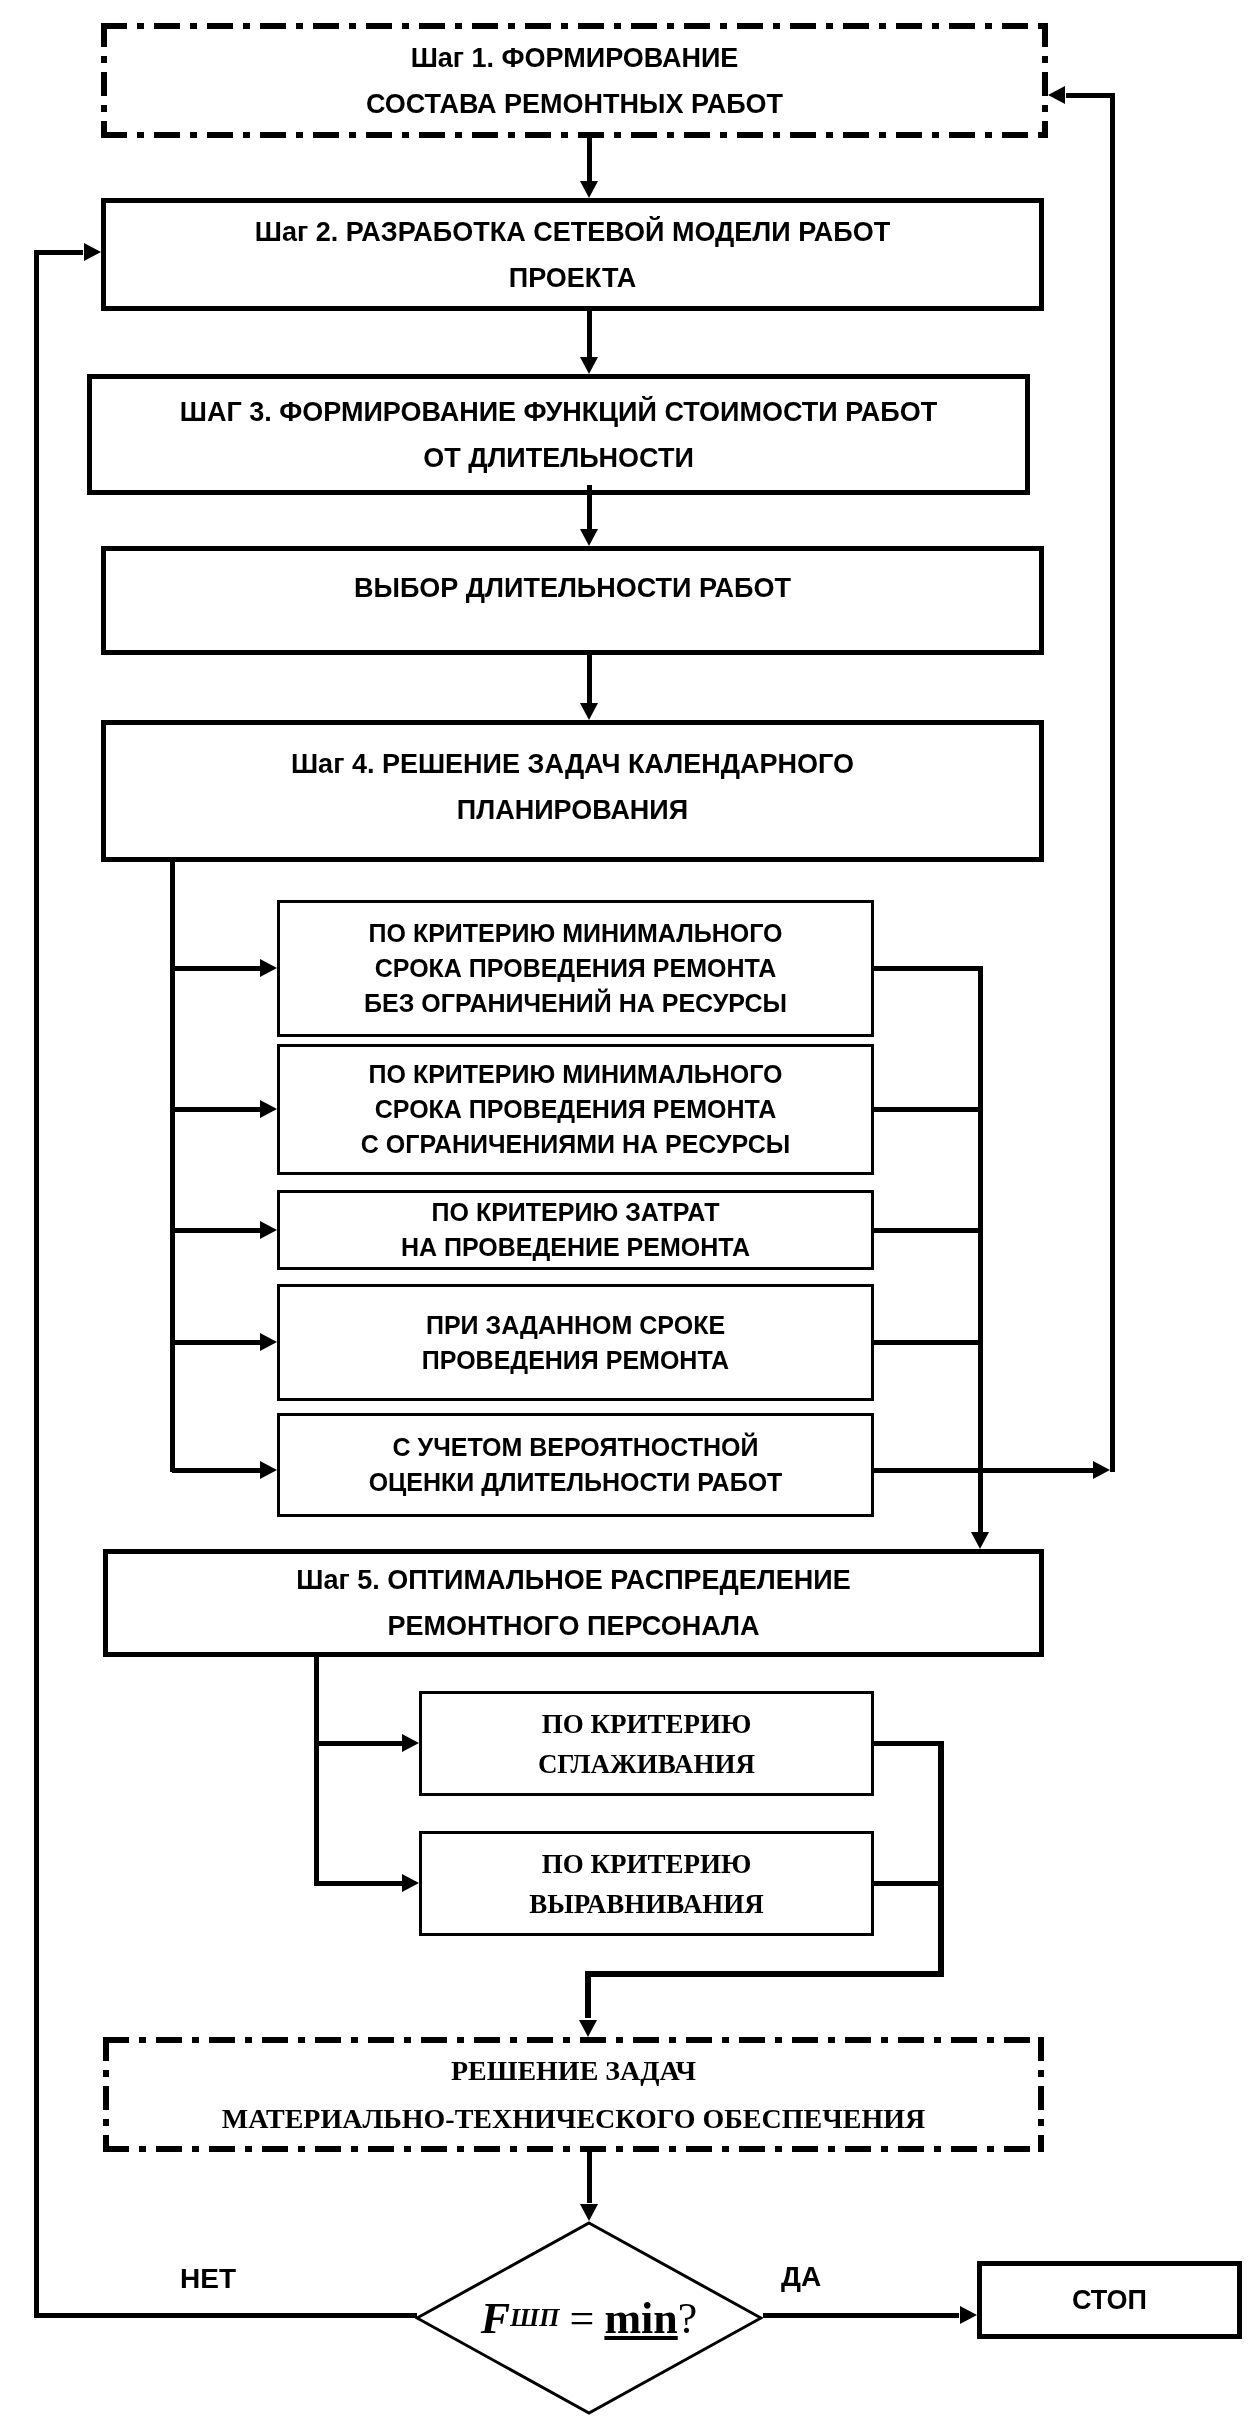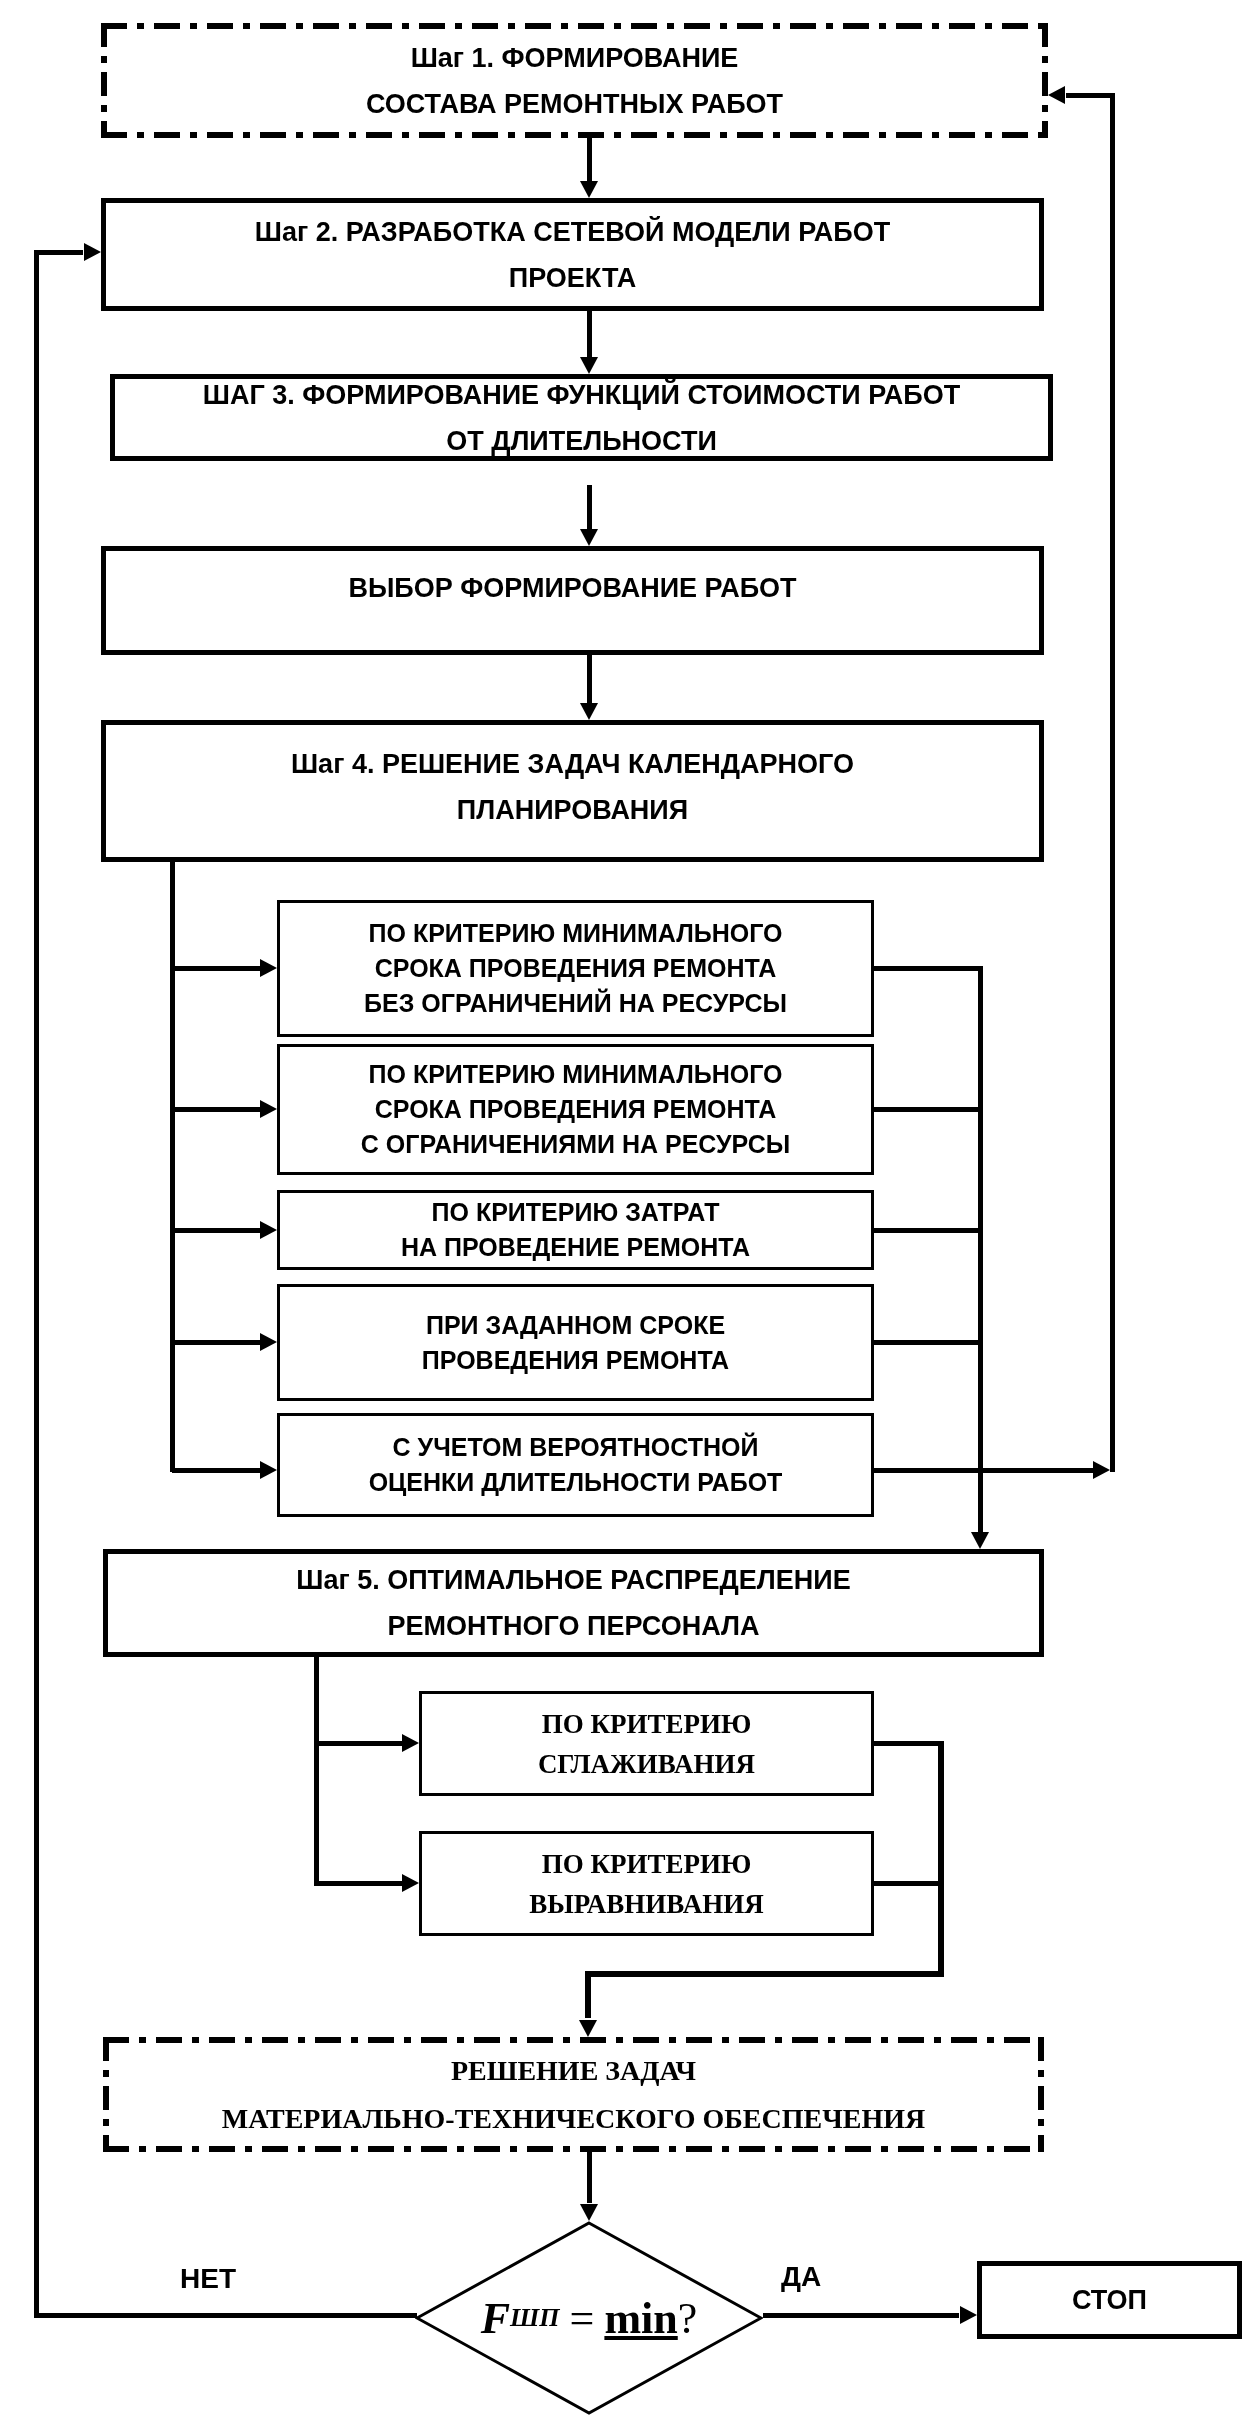--- a/index.html
+++ b/index.html
@@ -58,27 +58,27 @@
       <div>Шаг 1.  ФОРМИРОВАНИЕ</div>
       <div>СОСТАВА  РЕМОНТНЫХ  РАБОТ</div>
     </div>
   </div>
 
   <div class="box sans" style="left:101px;top:198px;width:943px;height:113px;">
     <div>Шаг 2. РАЗРАБОТКА  СЕТЕВОЙ  МОДЕЛИ  РАБОТ</div>
     <div>ПРОЕКТА</div>
   </div>
 
-  <div class="box sans" style="left:110px;top:374px;width:943px;height:87px;">
+  <div class="box sans" style="left:87px;top:374px;width:943px;height:121px;">
     <div>ШАГ 3. ФОРМИРОВАНИЕ  ФУНКЦИЙ  СТОИМОСТИ  РАБОТ</div>
     <div>ОТ ДЛИТЕЛЬНОСТИ</div>
   </div>
 
   <div class="box sans topalign" style="left:101px;top:546px;width:943px;height:109px;padding-top:14px;">
-    <div>ВЫБОР ФОРМИРОВАНИЕ  РАБОТ</div>
+    <div>ВЫБОР ДЛИТЕЛЬНОСТИ  РАБОТ</div>
   </div>
 
   <div class="box sans topalign" style="left:101px;top:720px;width:943px;height:142px;padding-top:16px;">
     <div>Шаг 4. РЕШЕНИЕ ЗАДАЧ  КАЛЕНДАРНОГО</div>
     <div>ПЛАНИРОВАНИЯ</div>
   </div>
 
   <div class="box thin sans-sm" style="left:277px;top:900px;width:597px;height:137px;">
     <div>ПО КРИТЕРИЮ МИНИМАЛЬНОГО</div>
     <div>СРОКА ПРОВЕДЕНИЯ  РЕМОНТА</div>

